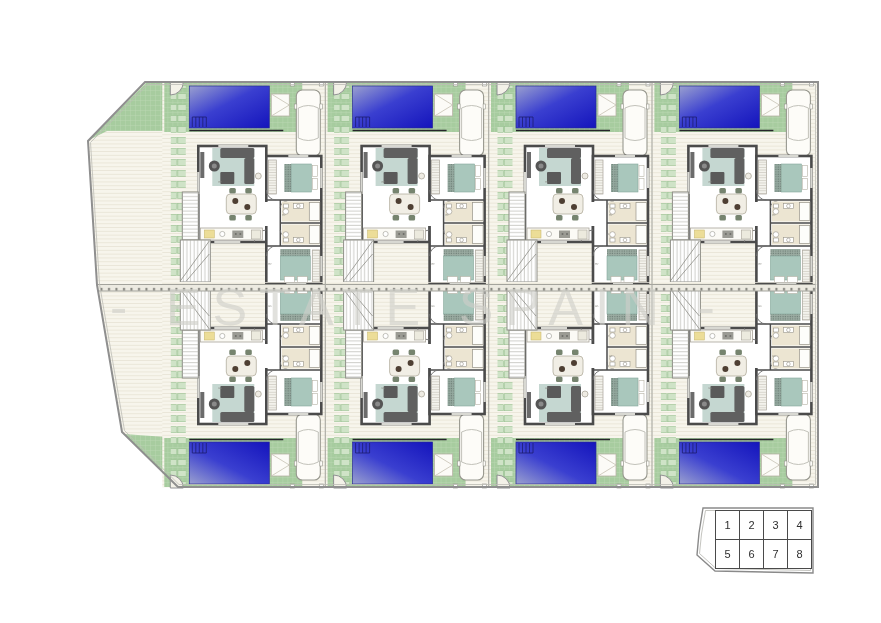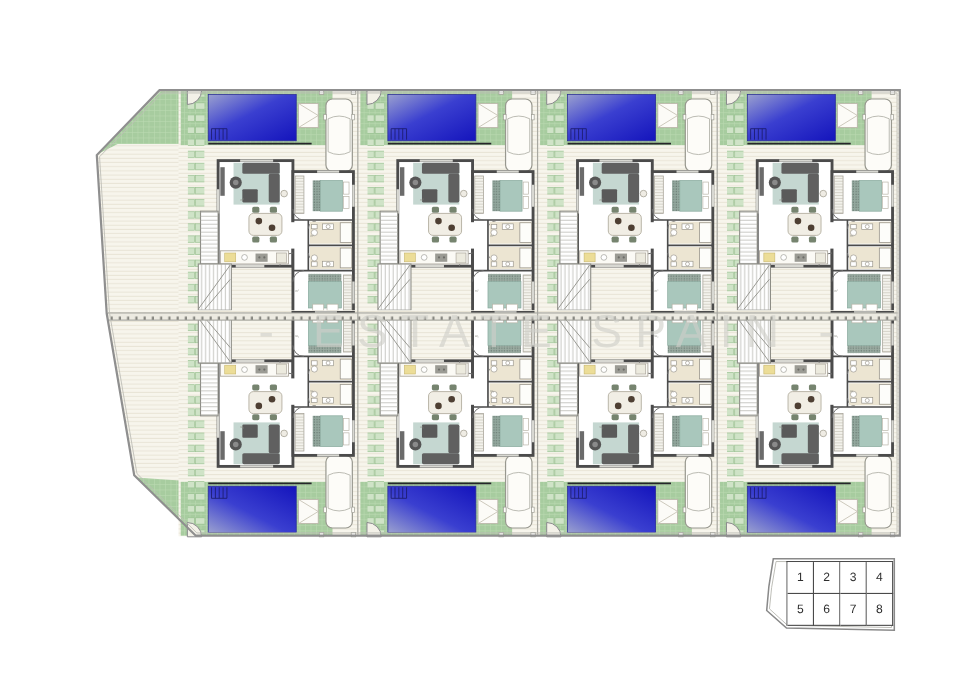--- a/index.html
+++ b/index.html
@@ -1,20 +1,20 @@
 <!DOCTYPE html>
 <html><head>
 <meta charset="utf-8">
 <style>
   html,body{margin:0;padding:0;background:#ffffff;}
   .stage{position:relative;width:881px;height:623px;background:#ffffff;overflow:hidden;
          font-family:"Liberation Sans", sans-serif;}
   .plan-svg{position:absolute;left:0;top:0;}
-  .watermark{position:absolute;left:110px;top:277px;width:660px;text-align:right;
-             font-size:42px;letter-spacing:12px;color:#cfcfc9;opacity:.62;white-space:nowrap;
+  .watermark{position:absolute;left:110px;top:277px;width:660px;text-align:left;
+             font-size:52px;letter-spacing:12px;color:#cfcfc9;opacity:.62;white-space:nowrap;
              font-family:"Liberation Sans", sans-serif;pointer-events:none;}
   .keyplan{position:absolute;left:690px;top:505px;width:140px;height:80px;}
   .kp-svg{position:absolute;left:0;top:0;}
   .kp-grid{position:absolute;left:25px;top:5px;display:grid;
            grid-template-columns:repeat(4,24px);grid-auto-rows:29px;
            border-top:1px solid #4a4a4a;border-left:1px solid #4a4a4a;}
   .kp-cell{border-right:1px solid #4a4a4a;border-bottom:1px solid #4a4a4a;
            display:flex;align-items:center;justify-content:center;
            font-size:11px;color:#2e2e2e;background:#ffffff;}
 </style>

